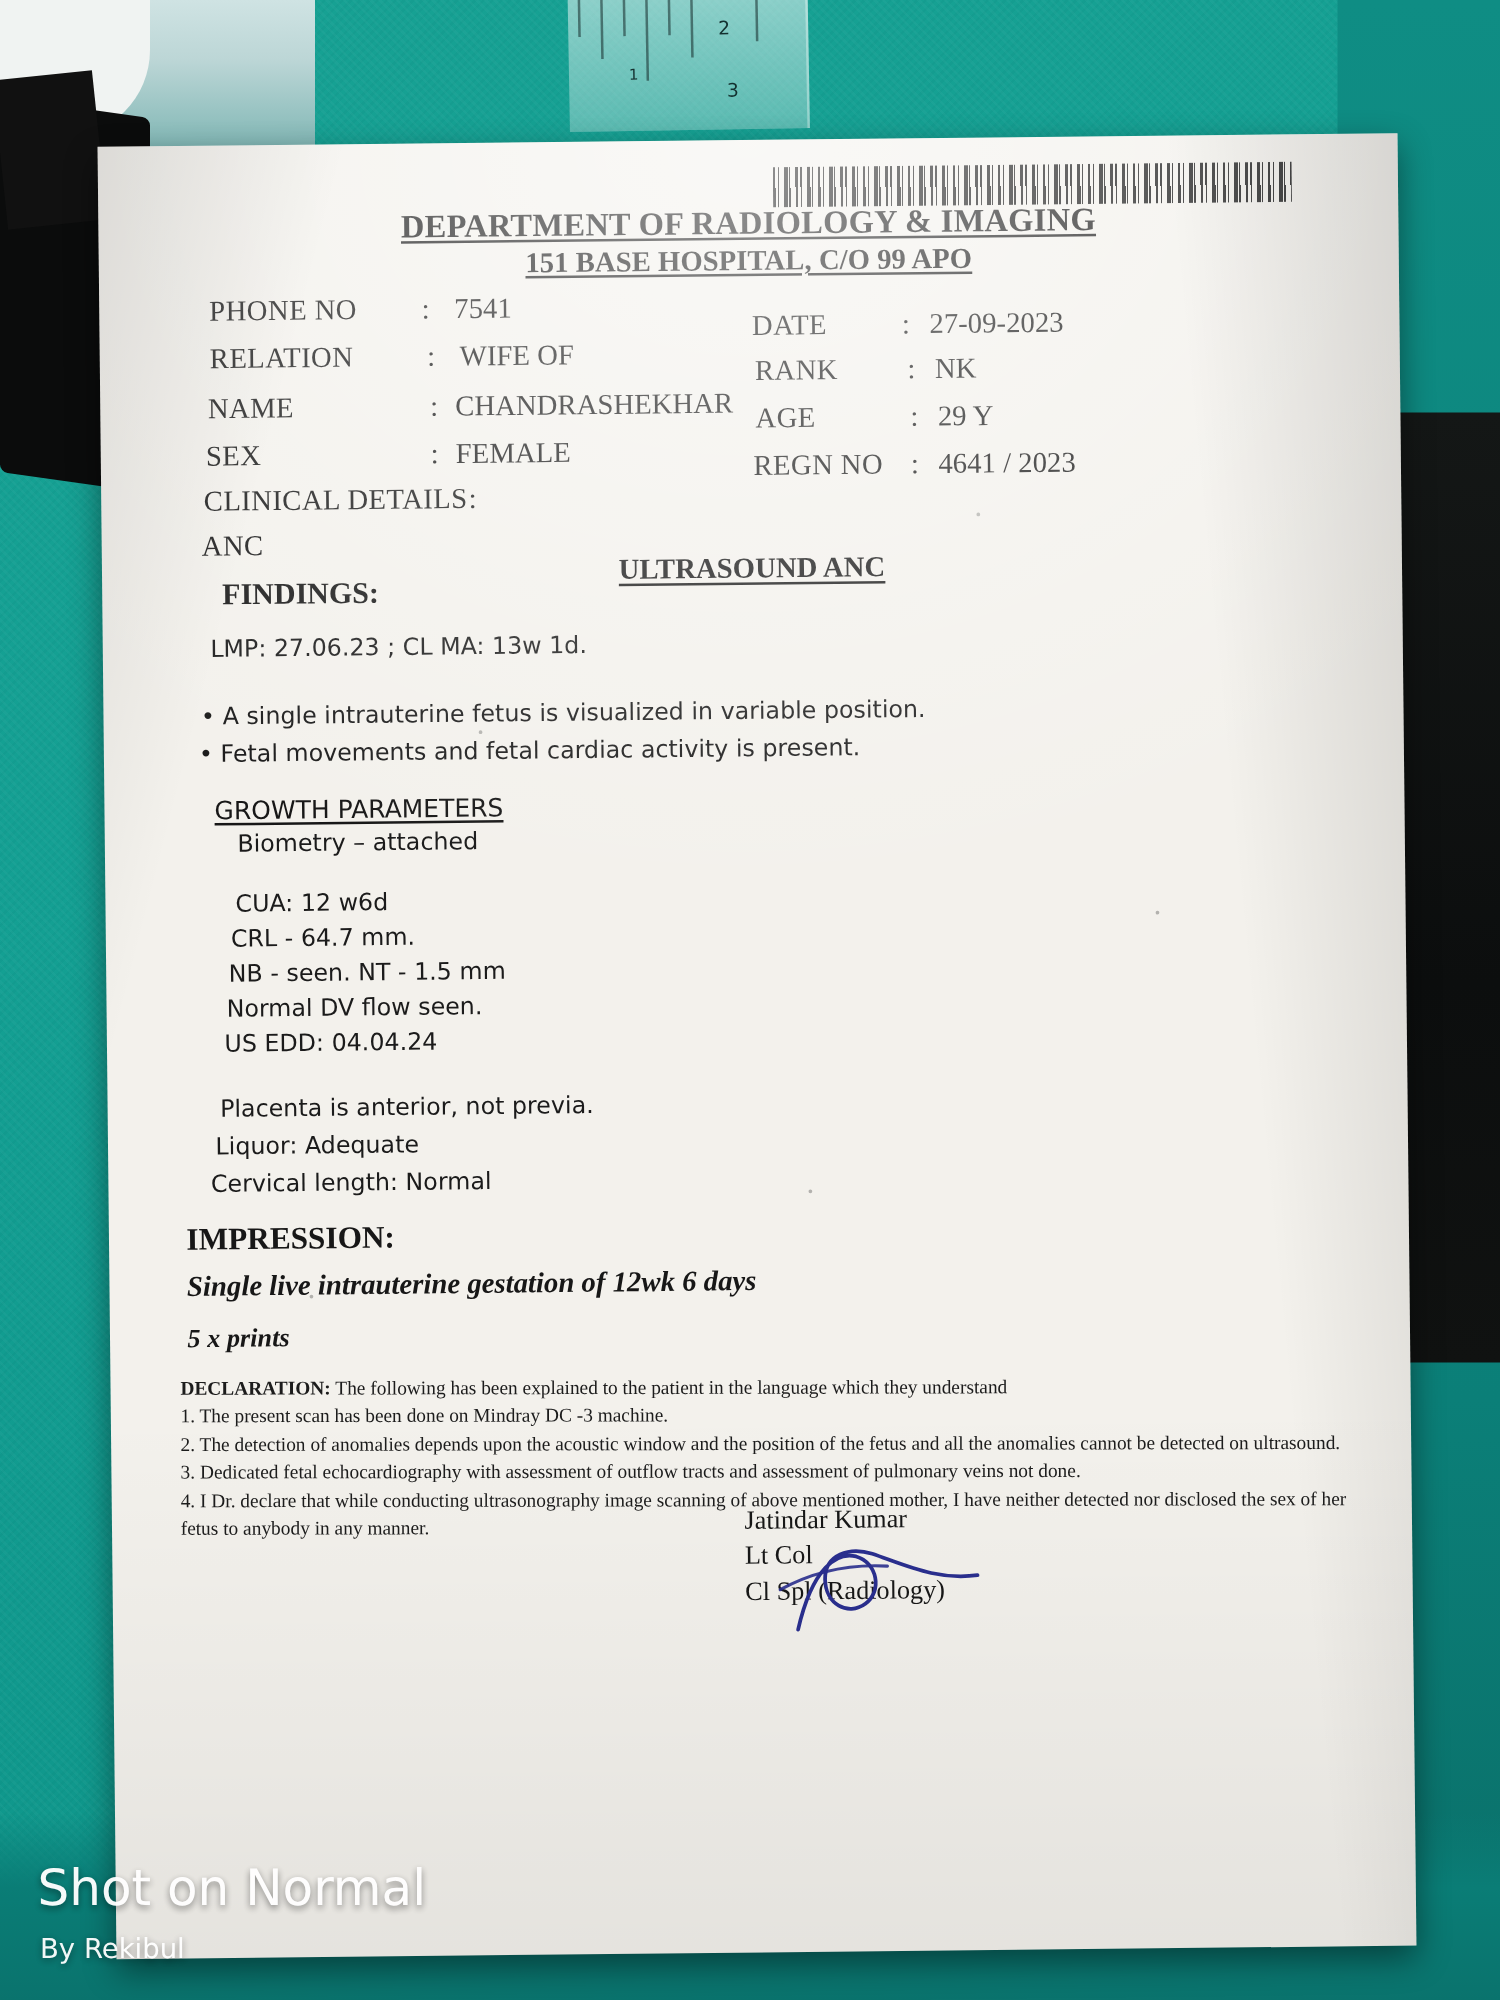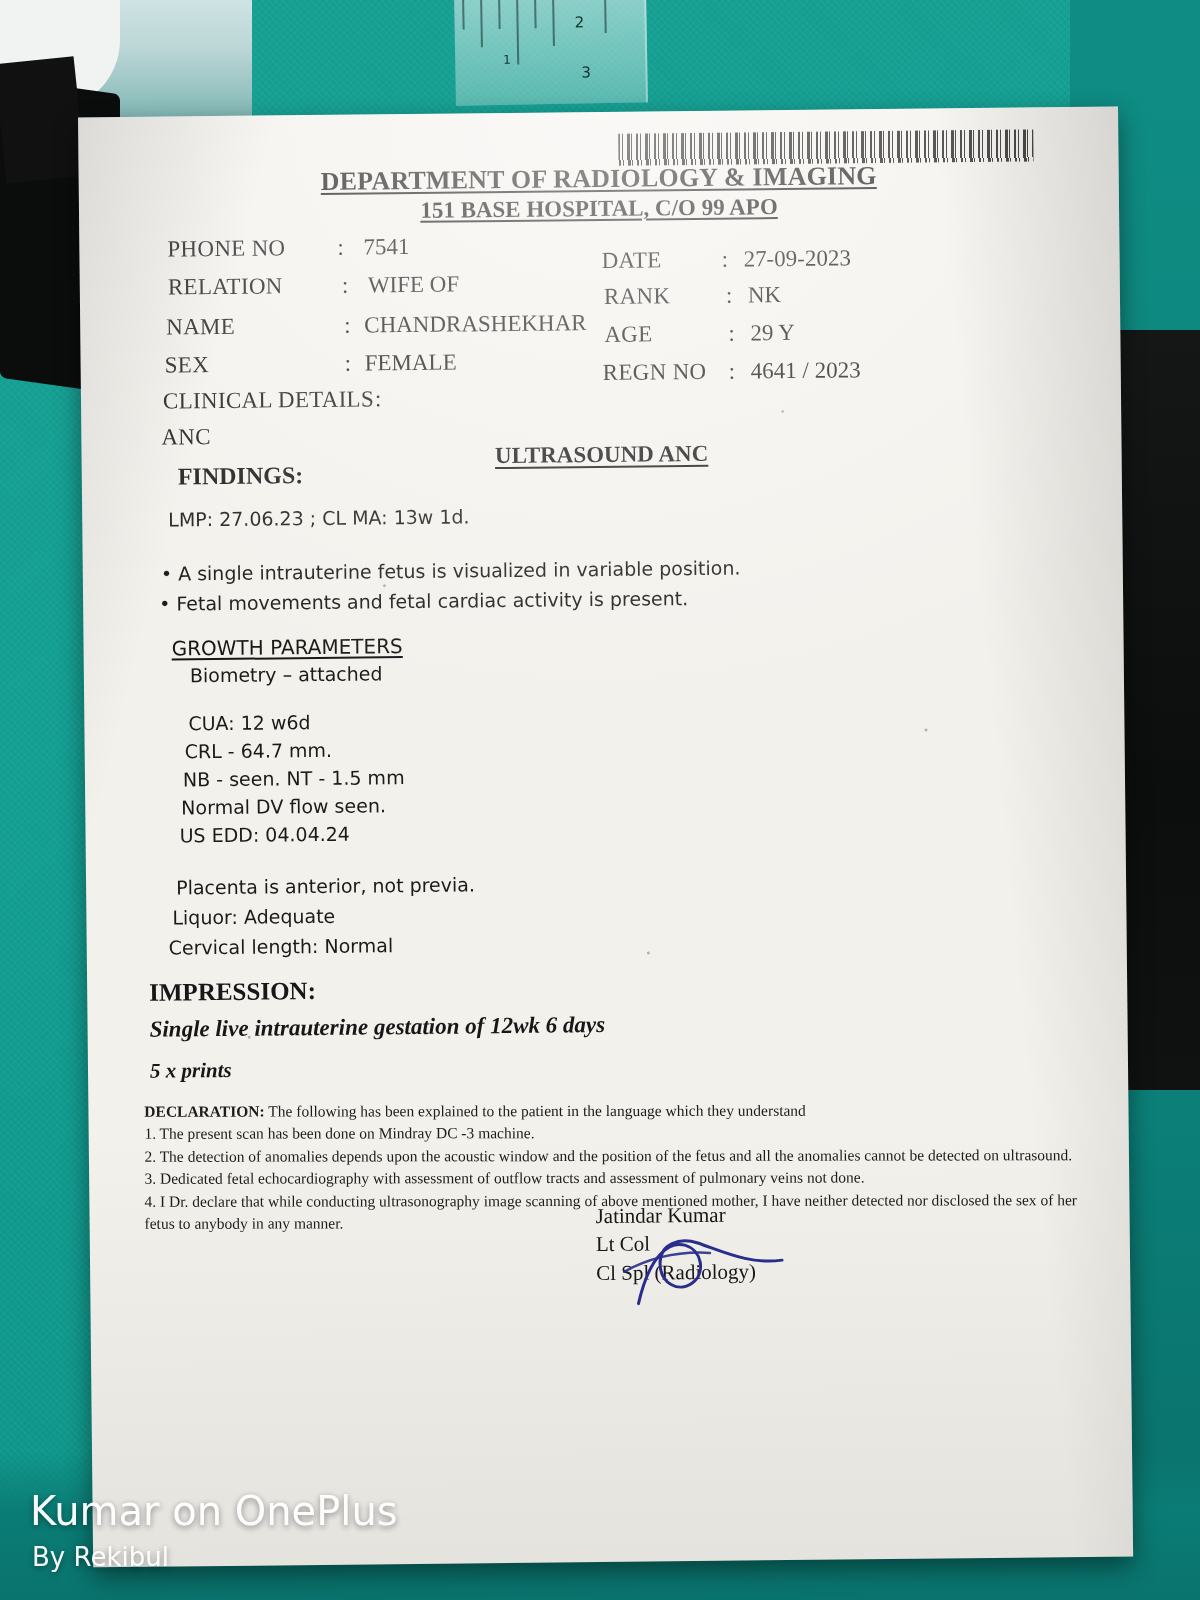--- a/index.html
+++ b/index.html
@@ -278,21 +278,21 @@
     font-size: 40px;
     text-shadow: 0 2px 6px rgba(0,0,0,.45);
     opacity: .96;
   }
   .wm2 {
     position: absolute;
     left: 32px;
     bottom: 28px;
     color: #ffffff;
     font-family: "DejaVu Sans", sans-serif;
-    font-size: 26px;
+    font-size: 22px;
     text-shadow: 0 2px 6px rgba(0,0,0,.45);
     opacity: .95;
   }
   .speck {
     position: absolute;
     width: 3px; height: 3px;
     background: rgba(60,60,60,.35);
     border-radius: 50%;
   }
 </style>
@@ -447,16 +447,16 @@
       <div class="speck" style="left:300px; top:470px;"></div>
       <div class="speck" style="left:700px; top:300px;"></div>
       <div class="speck" style="left:560px; top:840px;"></div>
       <div class="speck" style="left:160px; top:920px;"></div>
       <div class="speck" style="left:840px; top:620px;"></div>
 
     </div>
     <div class="paper-shade"></div>
   </div>
 
-  <div class="wm">Kumar on OnePlus</div>
+  <div class="wm">Shot on Normal</div>
   <div class="wm2">By Rekibul</div>
 
 </div>
 
 </body></html>

